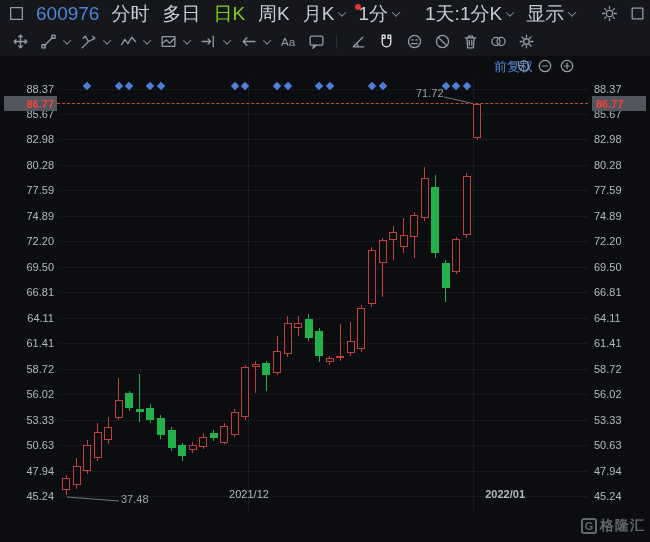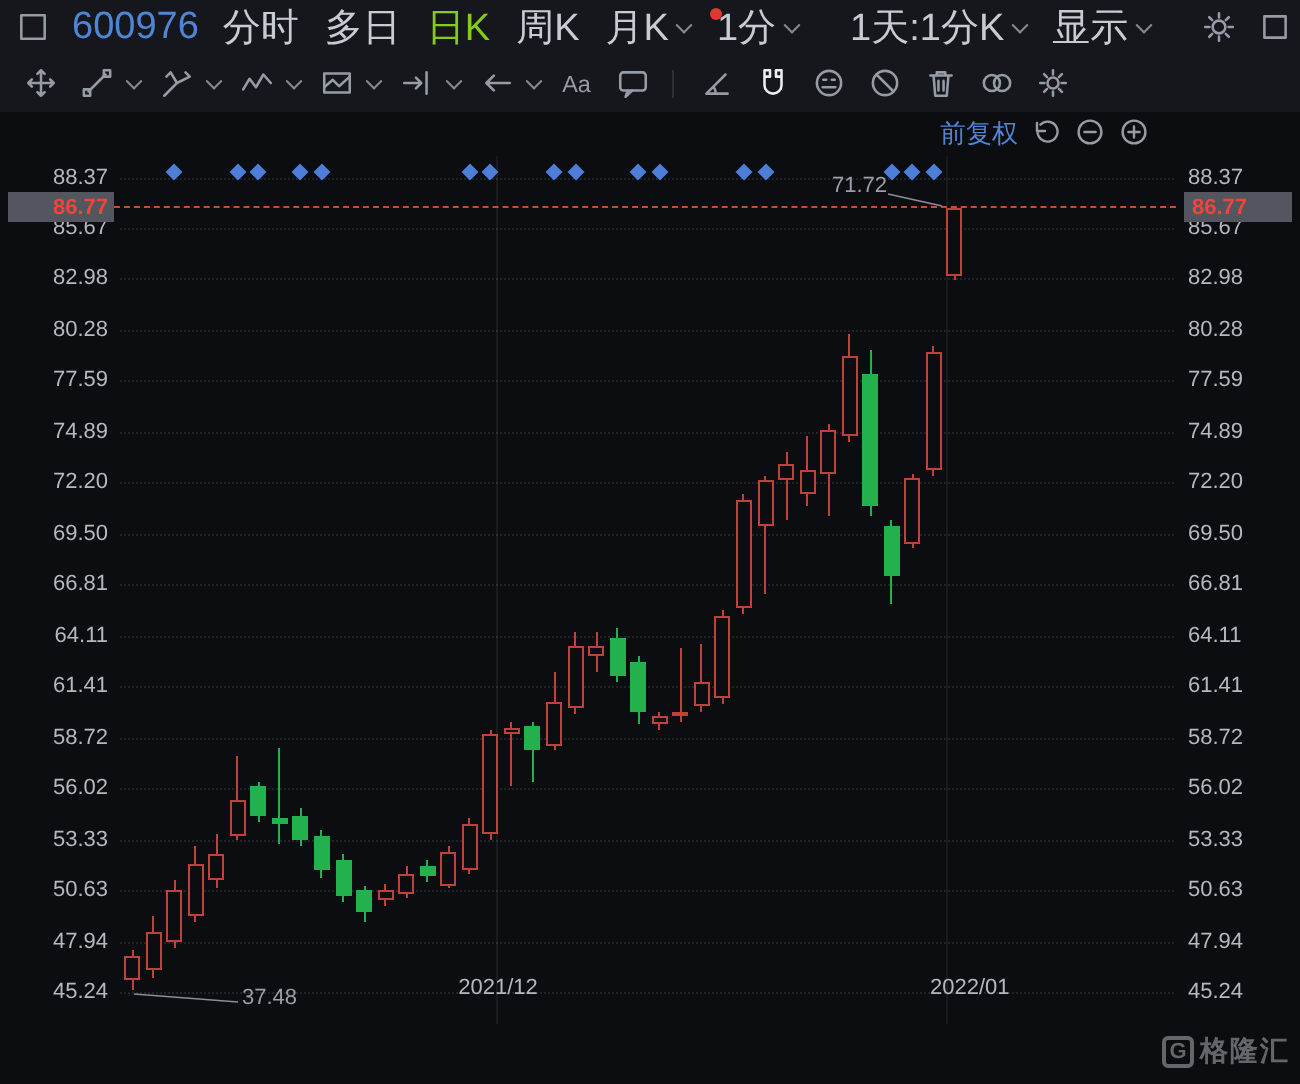--- a/index.html
+++ b/index.html
@@ -17,21 +17,21 @@
   .caret { display:inline-block; width:6px; height:6px; border-right:1.3px solid #858b94; border-bottom:1.3px solid #858b94; transform:rotate(45deg) translate(-1px,-1px); margin-left:5px; }
   .vsep { width:1px; height:14px; background:#2b2e35; margin-right:13px; }
   .ti { width:17px; height:17px; margin-right:11px; flex:0 0 auto; }
   .ti svg { width:100%; height:100%; stroke:#969ca5; fill:none; stroke-width:1.2; stroke-linecap:round; stroke-linejoin:round; }
   .ti.lit svg { stroke:#eceef1; }
   .ti.small-m { margin-right:2px; }
   .grp { display:flex; align-items:center; margin-right:10px; }
   .reddot { position:absolute; width:6px; height:6px; border-radius:50%; background:#e0382f; left:355px; top:4px; }
 
   
-  .adjust { position:absolute; left:470px; top:58px; color:#4e86d5; font-size:13px; }
+  .adjust { position:absolute; left:494px; top:58px; color:#4e86d5; font-size:13px; }
   .zicons { position:absolute; left:514px; top:58px; display:flex; gap:4px; }
   .zicons .ti { width:16px; height:16px; margin:0 1px; }
 
   .ylab { position:absolute; width:52px; font-size:11px; color:#b4b8c0; }
   .ylab.l { left:2px; text-align:right; }
   .ylab.r { left:594px; text-align:left; }
   .hgrid { position:absolute; left:60px; width:527px; height:0; border-top:1px dotted #212329; }
   .vgrid { position:absolute; top:78px; height:434px; width:1px; background:rgba(255,255,255,0.055); }
 
   .pricebadge { position:absolute; top:96px; height:15px; background:#53565e; color:#f0453a; font-size:11px; font-weight:bold; display:flex; align-items:center; }
@@ -47,21 +47,21 @@
   .cwick.down { background:#22b14c; }
   .dmark { position:absolute; width:6px; height:6px; background:#4d7fd9; transform:rotate(45deg); top:83px; }
 
   .anno { position:absolute; color:#9aa0a8; font-size:11px; }
   #anno-high { left:416px; top:87px; }
   #anno-low { left:121px; top:493px; }
   #ptrsvg { position:absolute; left:0; top:0; width:650px; height:542px; pointer-events:none; }
 
   .xlab { position:absolute; top:488px; font-size:11px; color:#b4b8c0; }
   #xlab0 { left:219px; width:60px; text-align:center; }
-  #xlab1 { left:465px; width:60px; text-align:left; }
+  #xlab1 { left:465px; width:60px; text-align:right;font-weight:bold; }
 
   .wmark { position:absolute; right:5px; bottom:7px; display:flex; align-items:center; gap:3px; opacity:.85; }
   .wmark .glogo { width:16px; height:16px; border:2px solid #73767c; border-radius:3px; color:#73767c; font-size:11px; font-weight:bold; display:flex; align-items:center; justify-content:center; }
   .wmark .gtext { color:#73767c; font-size:14px; font-weight:bold; letter-spacing:1px; }
 </style>
 </head>
 <body>
 
 <div id="stage">
 

